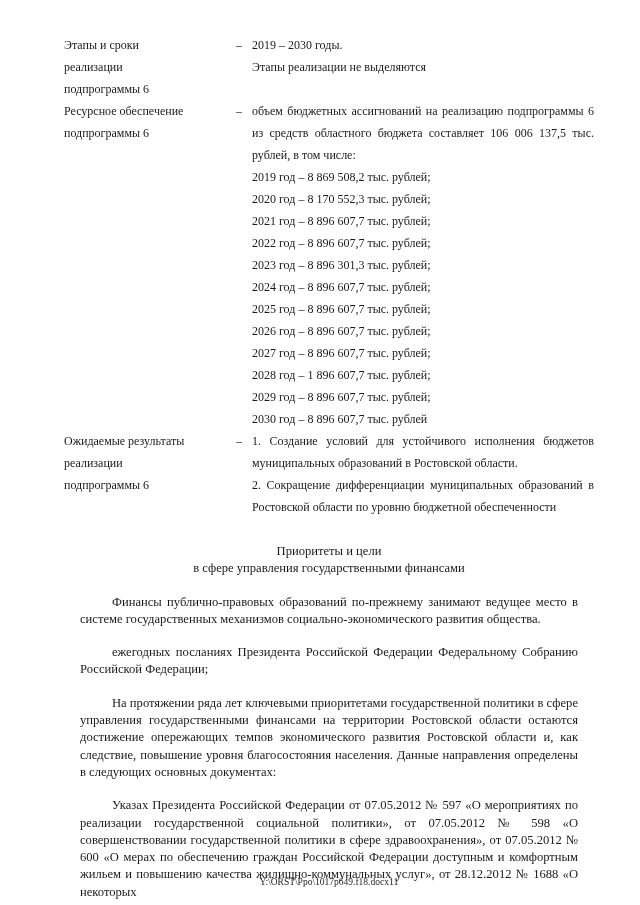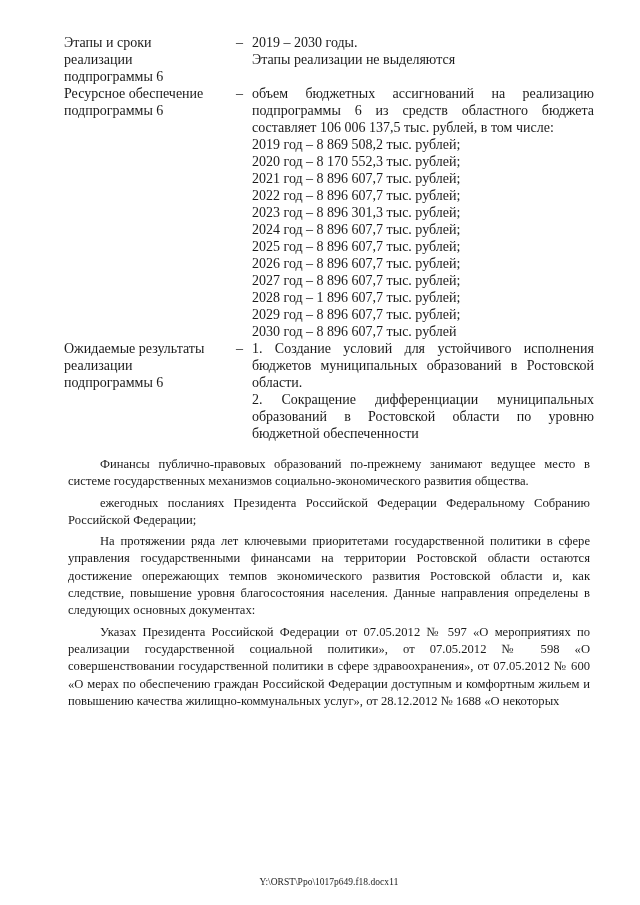--- a/index.html
+++ b/index.html
@@ -20,22 +20,22 @@
     box-sizing: border-box;
     padding: 34px 46px 0 64px;
   }
   .table-block {
     width: 100%;
     border-collapse: collapse;
   }
   .table-block td {
     vertical-align: top;
     padding: 0;
-    font-size: 14px;
-    line-height: 17px;
+    font-size: 12px;
+    line-height: 22px;
   }
   .col-label {
     width: 168px;
     padding-right: 4px !important;
   }
   .col-dash {
     width: 16px;
     text-align: left;
   }
   .col-value {
@@ -60,21 +60,21 @@
   }
   .body-text {
     margin-top: 14px;
     font-size: 12.6px;
     line-height: 17.3px;
     text-align: justify;
   }
   .para {
     text-indent: 32px;
     text-align: justify;
-    margin: 4px;
+    margin: 16px;
   }
   .footer {
     position: absolute;
     left: 64px;
     right: 46px;
     bottom: 18px;
     font-size: 9.5px;
     color: #222;
     display: flex;
     justify-content: center;
@@ -144,20 +144,24 @@
           <span>–</span>
         </td>
         <td class="col-value">
           <div class="justify-last-left">1. Создание условий для устойчивого исполнения бюджетов муниципальных образований в Ростовской области.</div>
           <div class="justify-last-left">2. Сокращение дифференциации муниципальных образований в Ростовской области по уровню бюджетной обеспеченности</div>
         </td>
       </tr>
     </tbody>
   </table>
 
+  <div class="heading">
+    <span class="hl">Приоритеты и цели</span>
+    <span class="hl">в сфере управления государственными финансами</span>
+  </div>
 
   <div class="body-text">
     <p class="para">Финансы публично-правовых образований по-прежнему занимают ведущее место в системе государственных механизмов социально-экономического развития общества.</p>
     <p class="para">ежегодных посланиях Президента Российской Федерации Федеральному Собранию Российской Федерации;</p>
     <p class="para">На протяжении ряда лет ключевыми приоритетами государственной политики в сфере управления государственными финансами на территории Ростовской области остаются достижение опережающих темпов экономического развития Ростовской области и, как следствие, повышение уровня благосостояния населения. Данные направления определены в следующих основных документах:</p>
     <p class="para">Указах Президента Российской Федерации от 07.05.2012 № 597 «О мероприятиях по реализации государственной социальной политики», от 07.05.2012 № 598 «О совершенствовании государственной политики в сфере здравоохранения», от 07.05.2012 № 600 «О мерах по обеспечению граждан Российской Федерации доступным и комфортным жильем и повышению качества жилищно-коммунальных услуг», от 28.12.2012 № 1688 «О некоторых</p>
   </div>
 
   <div class="footer">
     <span class="fname">Y:\ORST\Рро\1017p649.f18.docx</span>

